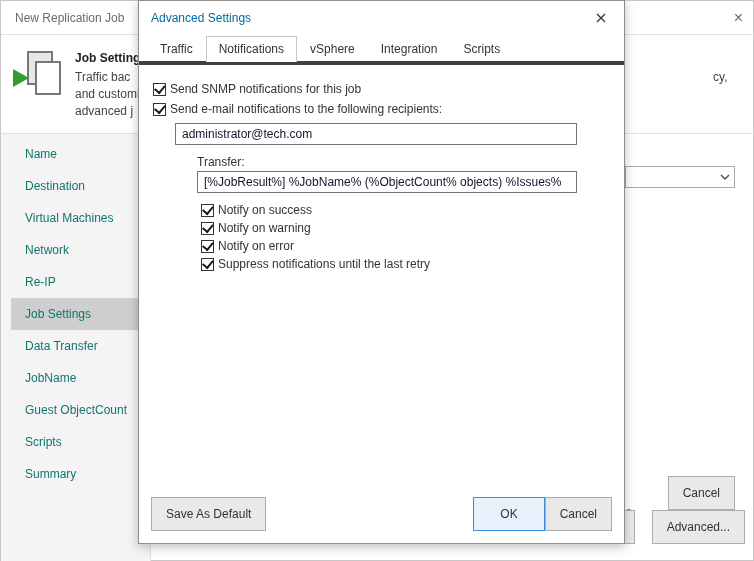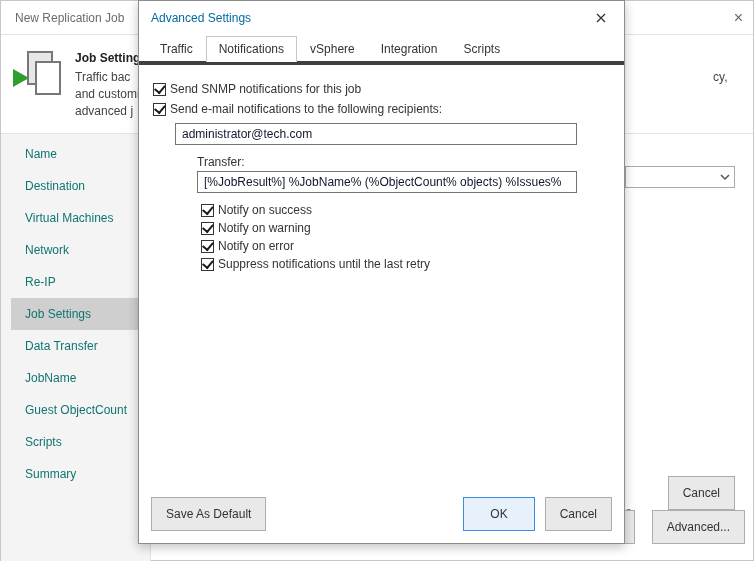--- a/index.html
+++ b/index.html
@@ -44,21 +44,21 @@
   .radio.checked::after { content:""; width:6px; height:6px; background:#1a1a1a; border-radius:50%; }
   .input-text { border:1px solid #737373; height:22px; padding:0 6px; display:flex; align-items:center; background:#fff; color:#0f172a;}
   .email-input { margin:4px 0 10px 22px; width:402px;}
   .radio-group { margin-left:22px; }
   .subject-block { margin:2px 0 8px 44px; }
   .subject-label { margin-bottom:2px; color:#333;}
   .subject-input { width:380px; }
   .notify-checks { margin-left:44px; }
   .notify-checks .check-row { padding:2px 4px; }
   .modal-footer { padding:10px 12px 12px 12px; display:flex; align-items:center; justify-content:space-between;}
-  .modal-footer .right { display:flex; gap:10px;text-align:right;}
+  .modal-footer .right { display:flex; gap:0;text-align:right;}
   .btn.primary { border-color:#3a8de0; background:#e6f1fb; padding:0 26px;}
 </style>
 </head>
 <body>
 
 <div class="parent-dialog">
   <div class="parent-titlebar">
     <span>New Replication Job</span>
     <span class="close">×</span>
   </div>

